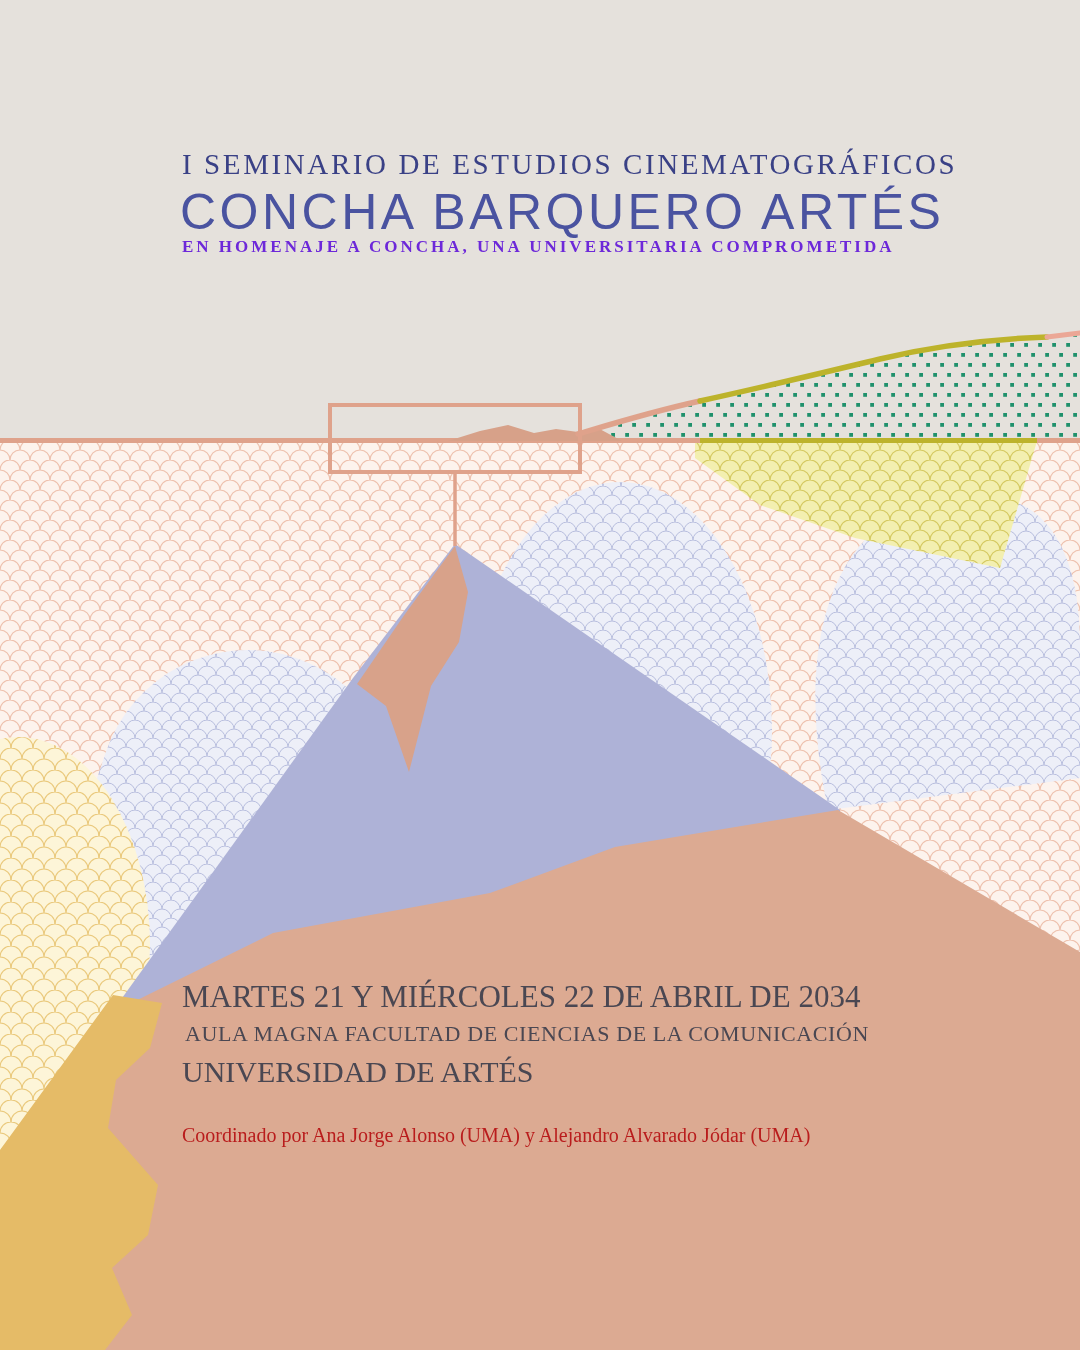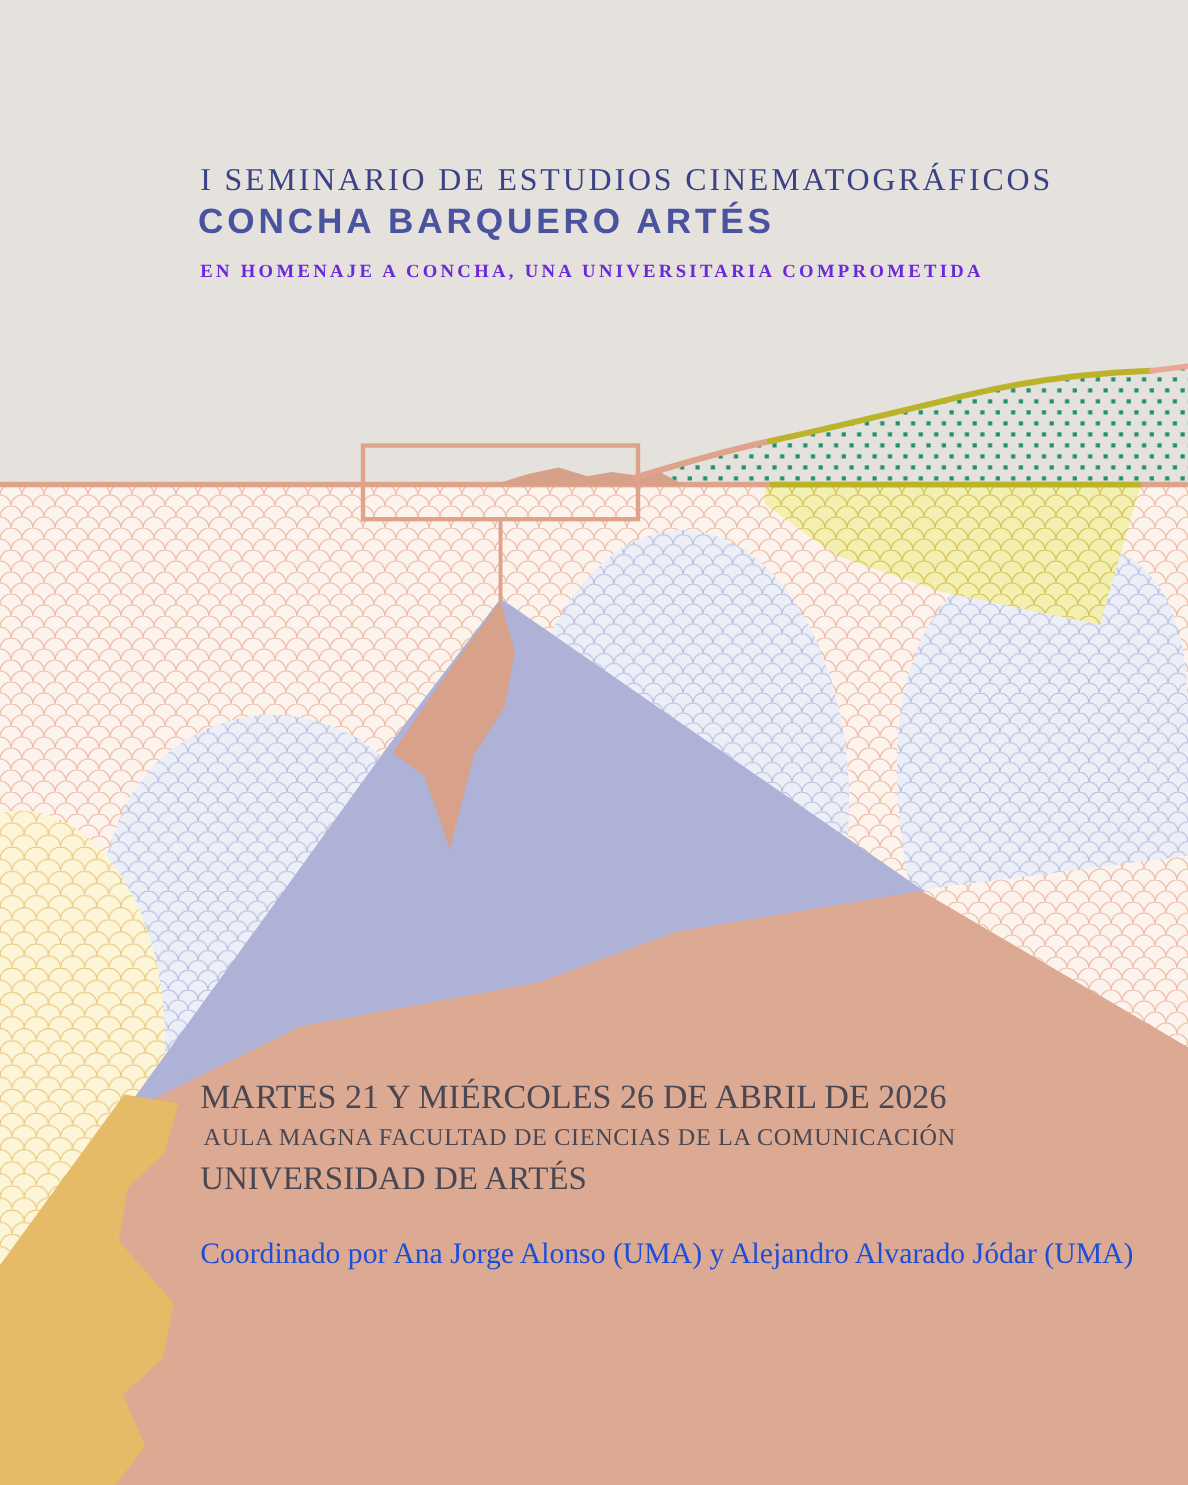--- a/index.html
+++ b/index.html
@@ -10,41 +10,41 @@
   }
   #art{position:absolute;left:0;top:0;width:1080px;height:1350px;display:block;}
   .txt{position:absolute;white-space:nowrap;}
   .kicker{
     left:182px;top:148px;
     font-size:29px;letter-spacing:2.6px;font-weight:500;color:#3a4186;
   }
   .title{
     left:180px;top:183px;
     font-family:"Liberation Sans", sans-serif;
-    font-size:32px;letter-spacing:3.5px;font-weight:700;color:#4a53a0;text-align:right;
+    font-size:50px;letter-spacing:3.5px;font-weight:400;color:#4a53a0;text-align:right;
   }
   .subtitle{
     left:182px;top:237px;
     font-size:17px;letter-spacing:3px;font-weight:700;color:#6d28d9;
   }
   .dates{
     left:182px;top:979px;
     font-size:31px;color:#4a4752;
   }
   .venue{
     left:185px;top:1021px;
     font-size:22px;letter-spacing:0.6px;color:#4a4752;text-align:right;
   }
   .institution{
     left:182px;top:1055px;
     font-size:30px;color:#4a4752;
   }
   .coordination{
     left:182px;top:1124px;
-    font-size:27px;color:#1d4ed8;
+    font-size:20px;color:#b91c1c;
   }
   .organization{
     left:182px;top:1178px;
     font-size:23px;line-height:29px;color:#4a4752;
   }
 </style>
 </head>
 <body>
 
 <div id="poster">
@@ -120,19 +120,19 @@
     <path d="M 1047,337 L 1080,333" fill="none" stroke="#eba796" stroke-width="5" stroke-linecap="round"></path>
 
     <rect x="330" y="405" width="250" height="67" fill="none" stroke="#dfa28b" stroke-width="4"></rect>
     <line x1="455" y1="472" x2="455" y2="546" stroke="#dfa28b" stroke-width="3.5"></line>
   </svg>
 
   <div class="txt kicker">I SEMINARIO DE ESTUDIOS CINEMATOGRÁFICOS</div>
   <div class="txt title">CONCHA BARQUERO ARTÉS</div>
   <div class="txt subtitle">EN HOMENAJE A CONCHA, UNA UNIVERSITARIA COMPROMETIDA</div>
 
-  <div class="txt dates">MARTES 21 Y MIÉRCOLES 26 DE ABRIL DE 2026</div>
+  <div class="txt dates">MARTES 21 Y MIÉRCOLES 22 DE ABRIL DE 2034</div>
   <div class="txt venue">AULA MAGNA FACULTAD DE CIENCIAS DE LA COMUNICACIÓN</div>
   <div class="txt institution">UNIVERSIDAD DE ARTÉS</div>
 
   <div class="txt coordination">Coordinado por Ana Jorge Alonso (UMA) y Alejandro Alvarado Jódar (UMA)</div>
 
 </div>
 
 </body></html>

